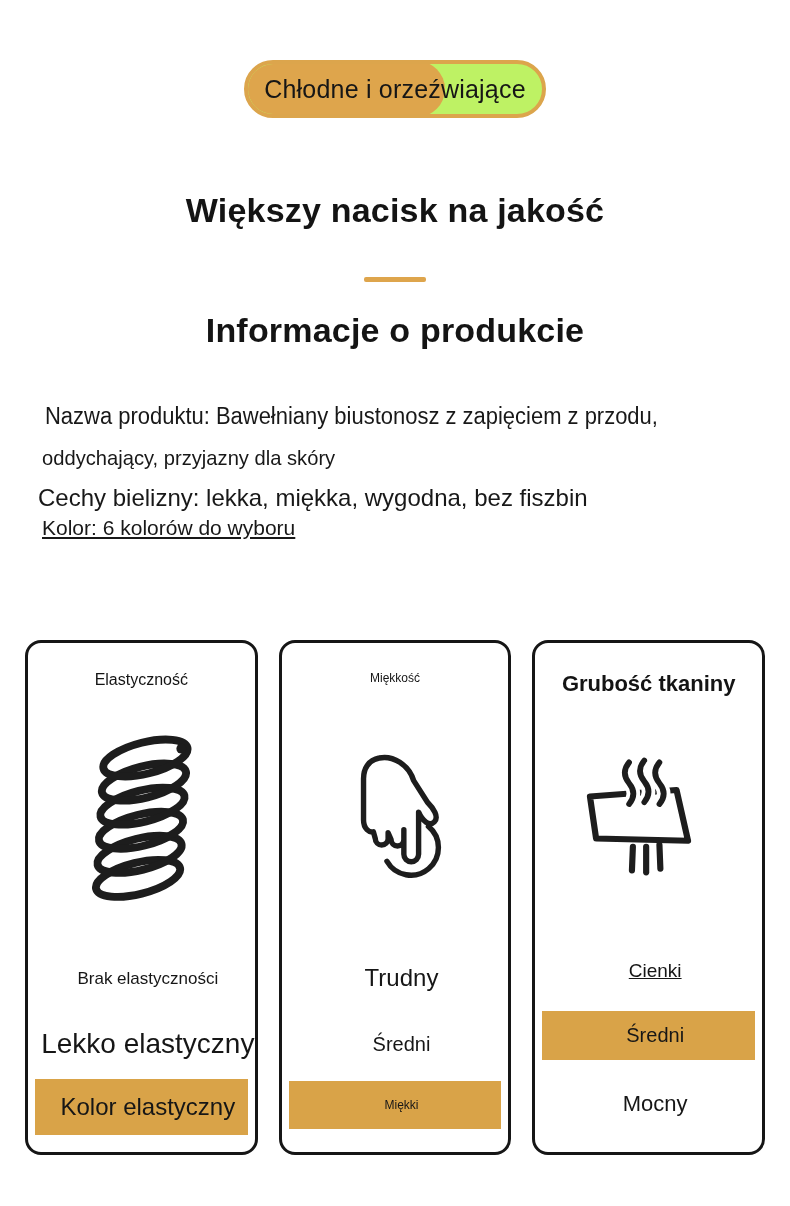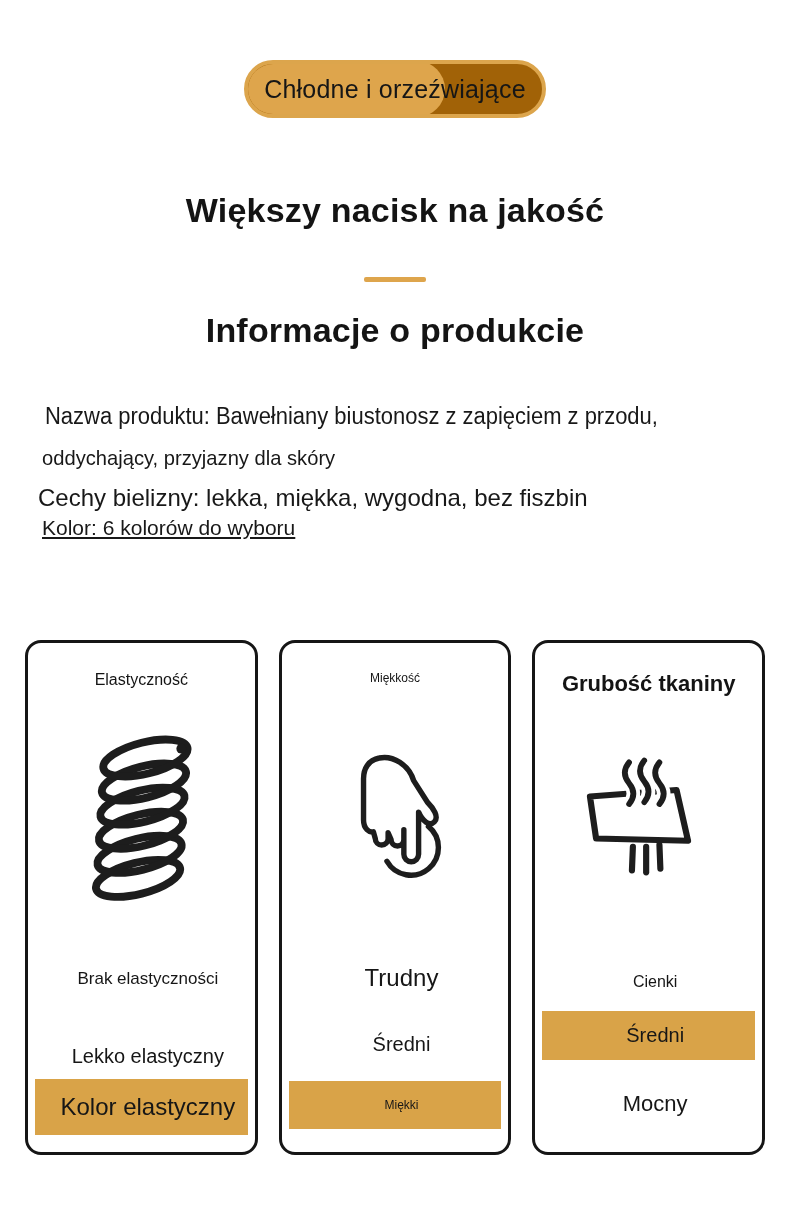--- a/index.html
+++ b/index.html
@@ -5,21 +5,21 @@
   html,body{margin:0;padding:0;}
   body{
     width:790px;height:1206px;position:relative;overflow:hidden;
     background:#ffffff;color:#1b1b1b;
     font-family:"Liberation Sans", sans-serif;
   }
   
   .badge-pill{
     position:absolute;top:60px;left:50%;transform:translateX(-50%);
     width:294px;height:50px;border:4px solid #DCA54C;border-radius:999px;
-    background:#a16207;overflow:hidden;
+    background:#bef264;overflow:hidden;
     display:flex;align-items:center;justify-content:center;
   }
   .badge-fill{
     position:absolute;top:-3px;bottom:-3px;left:-3px;width:68%;
     background:#DEA54C;border-radius:999px;
   }
   .badge-label{position:relative;font-size:25px;font-weight:500;letter-spacing:.2px;color:#161616;}
   
   .h-quality{
     position:absolute;top:191px;left:0;width:100%;margin:0;text-align:center;
@@ -47,32 +47,32 @@
   .icon-wrap svg{display:block;width:100%;height:100%;}
   .opt{
     position:absolute;left:0;right:0;text-align:center;color:#161616;
     display:flex;align-items:center;justify-content:center;padding-left:13px;
   }
   .opt.selected{left:7px;right:7px;background:#D9A348;}
   
   .c1 .card-title{font-size:16px;}
   .c1 .icon-wrap{top:86px;width:118px;height:172px;}
   .c1 .o1{top:324px;height:24px;font-size:17px;}
-  .c1 .o2{top:400px;height:26px;font-size:20px;}
+  .c1 .o2{top:388px;height:26px;font-size:28px;}
   .c1 .o3{top:436px;height:56px;font-size:24px;font-weight:500;}
   
   .c2 .card-title{font-size:12px;}
   .c2 .icon-wrap{top:100px;width:118px;height:148px;}
   .c2 .o1{top:320px;height:30px;font-size:24px;}
   .c2 .o2{top:388px;height:26px;font-size:20px;}
   .c2 .o3{top:438px;height:48px;font-size:12px;}
   
   .c3 .card-title{font-size:22px;font-weight:600;}
   .c3 .icon-wrap{top:108px;width:146px;height:128px;}
-  .c3 .o1{top:324px;height:30px;font-size:16px;}
+  .c3 .o1{top:313px;height:30px;font-size:19px;text-decoration:underline;}
   .c3 .o2{top:368px;height:49px;font-size:20px;}
   .c3 .o3{top:447px;height:28px;font-size:22px;}
 </style>
 </head>
 <body>
 
 <div class="badge-pill">
   <div class="badge-fill"></div>
   <span class="badge-label">Chłodne i orzeźwiające</span>
 </div>

